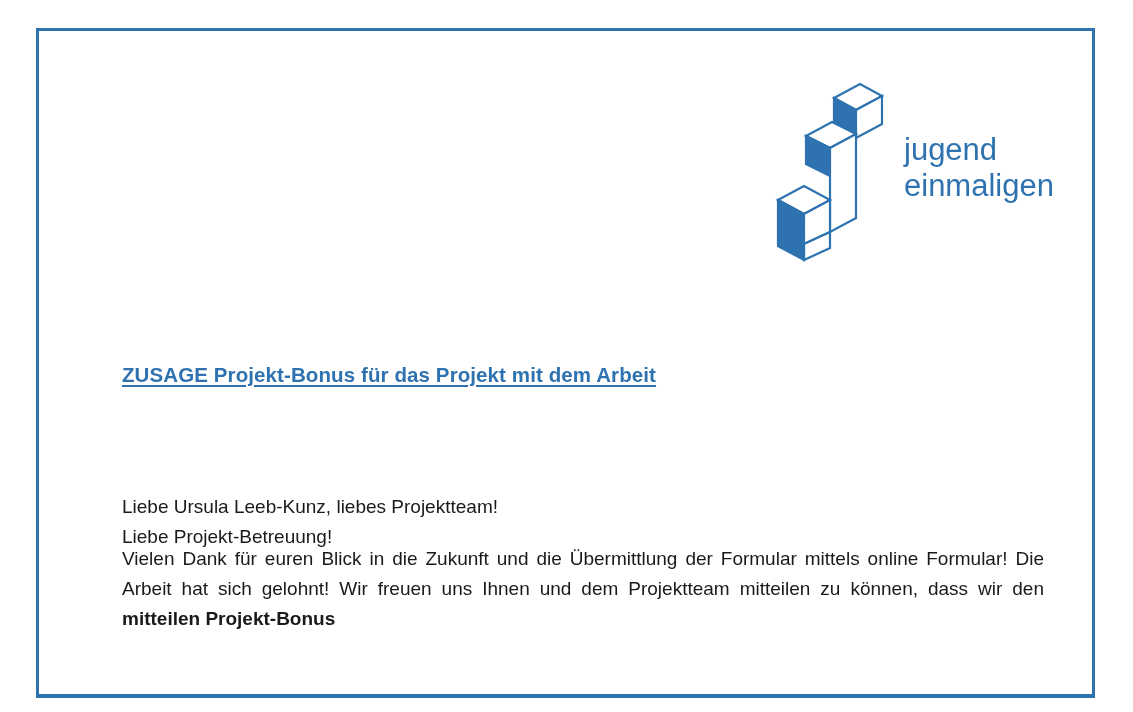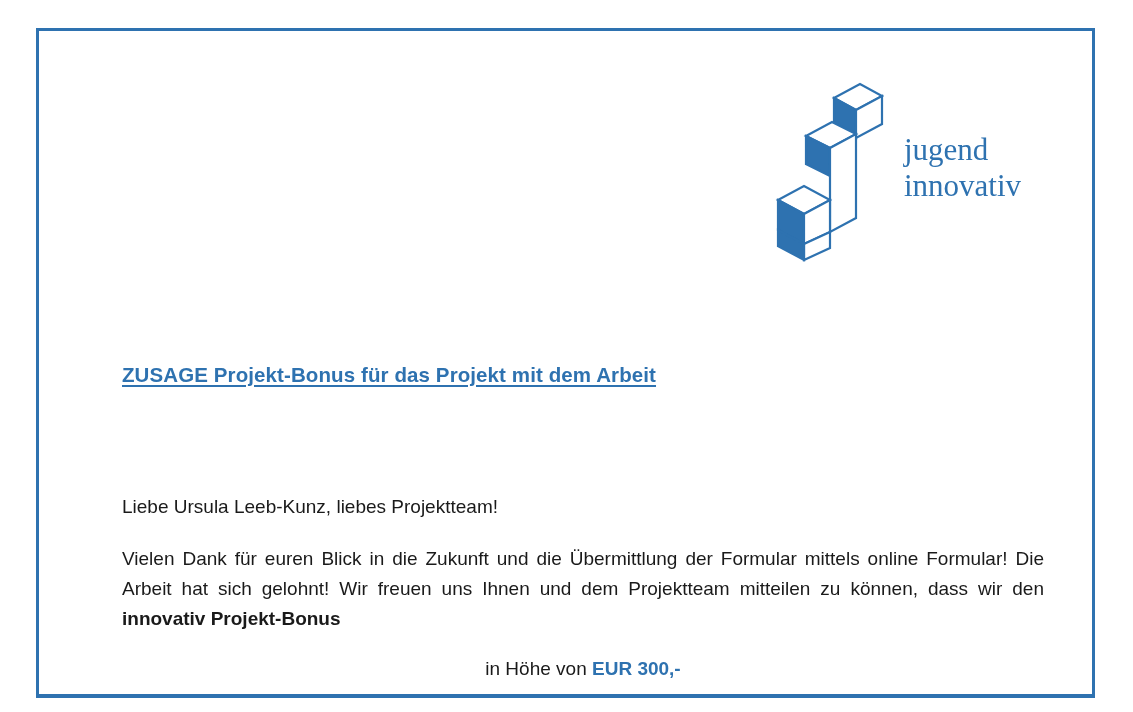--- a/index.html
+++ b/index.html
@@ -61,21 +61,21 @@
     width: 130px;
     height: 190px;
   }
   .logo-text {
     position: absolute;
     left: 148px;
     top: 56px;
     color: #2e72b0;
     font-size: 31px;
     line-height: 36px;
-    font-family: Liberation Serif, serif;
+    font-family: Liberation Sans, sans-serif;
     white-space: nowrap;
   }
 
   
   .date-line {
     position: absolute;
     right: 56px;
     top: 283px;
     font-size: 19px;
     color: #1a1a1a;
@@ -157,31 +157,31 @@
           <polygon points="22,124 48,110 74,124 48,138" fill="#ffffff" stroke="#2e72b0" stroke-width="2.2"></polygon>
           <polygon points="22,124 48,138 48,168 22,154" fill="#2e72b0" stroke="#2e72b0" stroke-width="2.2"></polygon>
           <polygon points="48,138 74,124 74,156 48,168" fill="#ffffff" stroke="#2e72b0" stroke-width="2.2"></polygon>
 
           <polygon points="48,168 74,156 74,172 48,184" fill="#ffffff" stroke="#2e72b0" stroke-width="2.2"></polygon>
           <polygon points="22,154 48,168 48,184 22,170" fill="#2e72b0" stroke="#2e72b0" stroke-width="2.2"></polygon>
         </svg>
       </div>
       <div class="logo-text">
         <div>jugend</div>
-        <div>innovativ</div>
+        <div>einmaligen</div>
       </div>
     </div>
 
 
     <div class="subject">
       <span>ZUSAGE Projekt-Bonus für das Projekt mit dem Arbeit</span><br>
     </div>
 
     <div class="salutation">
       <div>Liebe Ursula Leeb-Kunz, liebes Projektteam!</div>
+      <div>Liebe Projekt-Betreuung!</div>
     </div>
 
-    <div class="para"><span>Vielen Dank für euren Blick in die Zukunft und die Übermittlung der Formular mittels online Formular! Die Arbeit hat sich gelohnt! Wir freuen uns Ihnen und dem Projektteam mitteilen zu können, dass wir den </span><b>innovativ Projekt-Bonus</b></div>
+    <div class="para"><span>Vielen Dank für euren Blick in die Zukunft und die Übermittlung der Formular mittels online Formular! Die Arbeit hat sich gelohnt! Wir freuen uns Ihnen und dem Projektteam mitteilen zu können, dass wir den </span><b>mitteilen Projekt-Bonus</b></div>
 
-    <div class="amount-line"><span>in Höhe von </span><span class="amount">EUR 300,-</span></div>
 
   </div>
 </div>
 
 </body></html>

